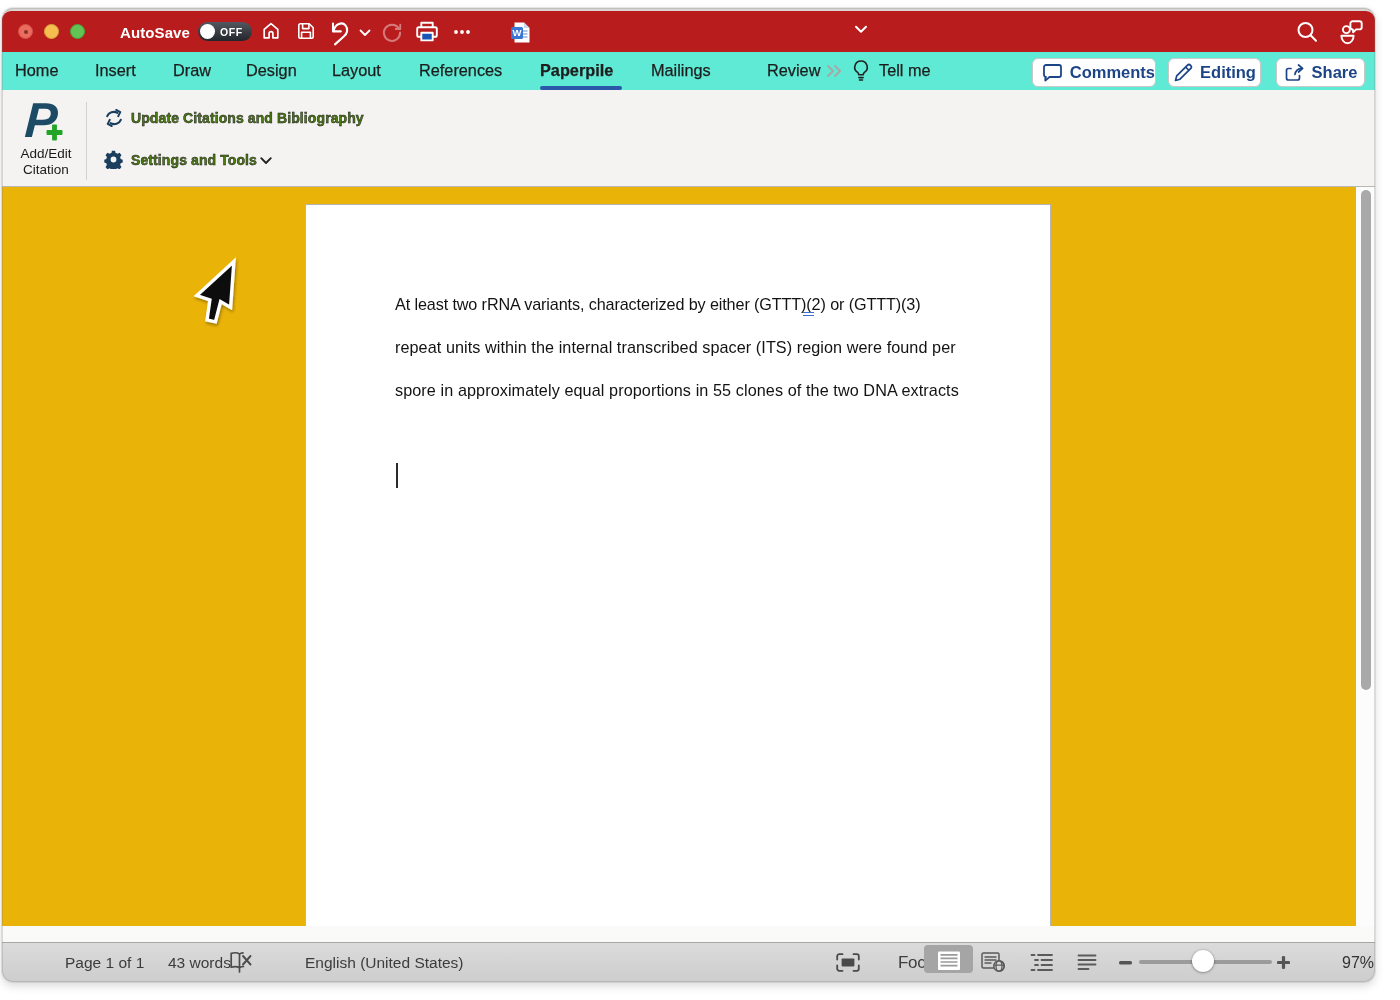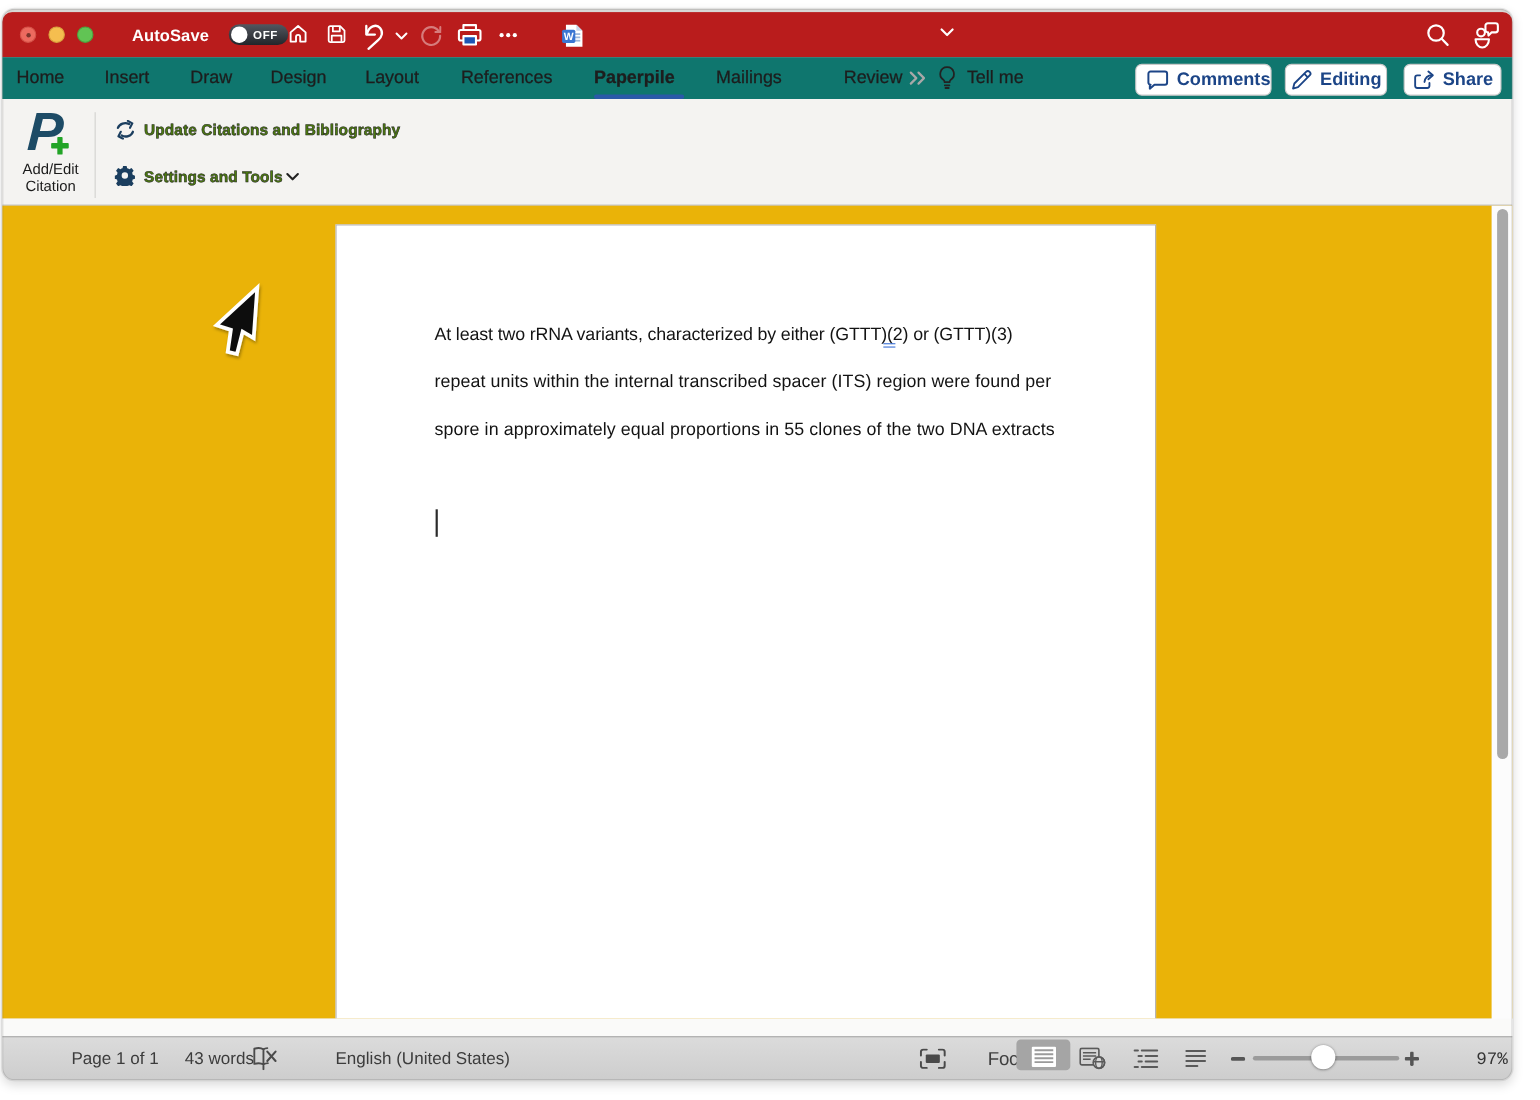--- a/index.html
+++ b/index.html
@@ -5,40 +5,40 @@
   * { margin:0; padding:0; box-sizing:border-box; }
   html,body { width:1400px; height:1000px; background:#ffffff; font-family:"Liberation Sans", sans-serif; overflow:hidden; }
   svg.abs, div.abs { position:absolute; }
   #window {
     position:absolute; left:2px; top:8px; width:1373px; height:974px;
     border-radius:11px; overflow:hidden; background:#E2E1E0;
     box-shadow:0 0 0 1px rgba(0,0,0,0.08), 0 4px 10px rgba(0,0,0,0.15);
   }
   #topedge { position:absolute; left:0; top:0; width:100%; height:3px; background:#D8D7D4; z-index:5; }
   #titlebar { position:absolute; left:0; top:3px; width:100%; height:41px; background:#b91c1c; border-radius:9px 9px 0 0; }
-  #tabs { position:absolute; left:0; top:44px; width:100%; height:38px; background:#0f766e; }
+  #tabs { position:absolute; left:0; top:44px; width:100%; height:38px; background:#5eead4; }
   #ribbon { position:absolute; left:0; top:82px; width:100%; height:97px; background:#F4F3F1; border-bottom:1px solid #B9B8B7; }
   #docarea { position:absolute; left:0; top:179px; width:100%; height:739px; background:#eab308; overflow:hidden; }
   #hstrip { position:absolute; left:0; top:918px; width:100%; height:16px; background:#FAFAF9; }
   #vscroll { position:absolute; right:0; top:179px; width:19px; height:755px; background:#FCFCFC; }
   #vthumb { position:absolute; left:5px; top:2.5px; width:10px; height:500px; background:#A9A9A9; border-radius:5px; }
   #statusbar { position:absolute; left:0; top:934px; width:100%; height:40px;
     background:linear-gradient(#DBDBDB,#CDCDCD); border-top:1px solid #A7A7A7; }
   #winborder { position:absolute; left:0; top:0; width:1373px; height:974px; border-radius:11px;
     box-shadow: inset 0 0 0 1px rgba(120,120,120,0.25); pointer-events:none; z-index:60; }
 
   
   .tl { position:absolute; top:13px; width:15px; height:15px; border-radius:50%; }
   #tl-red { left:16px; background:#ED6A5F; border:0.5px solid #D55349; }
   #tl-red::after { content:""; position:absolute; left:4.6px; top:4.6px; width:4.8px; height:4.8px; border-radius:50%; background:#7E352C; }
   #tl-yellow { left:42px; background:#F5BE4F; border:0.5px solid #D9A33E; }
   #tl-green { left:68px; background:#61C454; border:0.5px solid #4CA33E; }
 
   #autosave { position:absolute; left:118px; top:12.5px; font-size:15px; font-weight:700; color:#fff; letter-spacing:0.1px; }
-  #toggle { position:absolute; left:206px; top:10.5px; width:54px; height:19px; border-radius:10px;
+  #toggle { position:absolute; left:196px; top:10.5px; width:54px; height:19px; border-radius:10px;
     background:linear-gradient(#53575f,#22252a);padding-left:34px; }
   #toggle .knob { position:absolute; left:2px; top:2px; width:15px; height:15px; border-radius:50%; background:#fff; }
   #toggle .off { position:absolute; left:22px; top:4.5px; font-size:10.5px; font-weight:700; color:#fff; letter-spacing:0.6px; }
   #title { position:absolute; left:535px; top:11.5px; font-size:17.5px; font-weight:700; color:#fff; letter-spacing:-0.2px; }
 
   
   .tab { position:absolute; top:9px; font-size:16.3px; color:#1D1D1D; letter-spacing:0px; -webkit-text-stroke:0.25px #1D1D1D; }
   #tab-pp { font-weight:700; }
   #pp-underline { position:absolute; left:538px; top:78px; width:82px; height:3.5px; background:#2A59A8; border-radius:2px; z-index:3; }
   .topbtn { position:absolute; top:6px; height:29px; background:#fff; border:1px solid #C9C9C9; border-radius:6px;
@@ -233,21 +233,21 @@
     </svg>
     <svg class="abs" style="left:1117px; top:17.5px;" width="13" height="4" viewBox="0 0 13 4">
         <rect width="13" height="3.4" rx="1.5" fill="#555"></rect>
       </svg>
     <svg class="abs" style="left:1275px; top:13px;" width="13" height="13" viewBox="0 0 13 13" fill="#555">
       <rect x="4.9" y="0" width="3.2" height="13" rx="1.2"></rect>
         <rect x="0" y="4.9" width="13" height="3.2" rx="1.2"></rect>
     </svg>
     <div id="zoomtrack"></div>
     <div id="zoomthumb"></div>
-    <div class="stext" style="left:1308px; font-size:16px; color:#333;font-family:Liberation Mono, monospace;">97%</div>
+    <div class="stext" style="left:1308px; font-size:16px; color:#333;">97%</div>
   </div>
   <div id="winborder"></div>
 </div>
 <svg style="position:absolute; left:183px; top:248px; z-index:100;" width="62" height="86" viewBox="0 0 62 86">
   <defs>
       <filter id="csh" x="-30%" y="-30%" width="160%" height="160%">
         <feDropShadow dx="1" dy="2" stdDeviation="1.6" flood-opacity="0.35"></feDropShadow>
       </filter>
     </defs>
   <polygon points="50.9,13.5 47.6,59.4 37.6,53.5 32.4,73.8 24.0,71.9 26.9,51.9 13.8,47.6" fill="#111111" stroke="#ffffff" stroke-width="3.4" stroke-linejoin="miter" stroke-miterlimit="14" filter="url(#csh)"></polygon>

